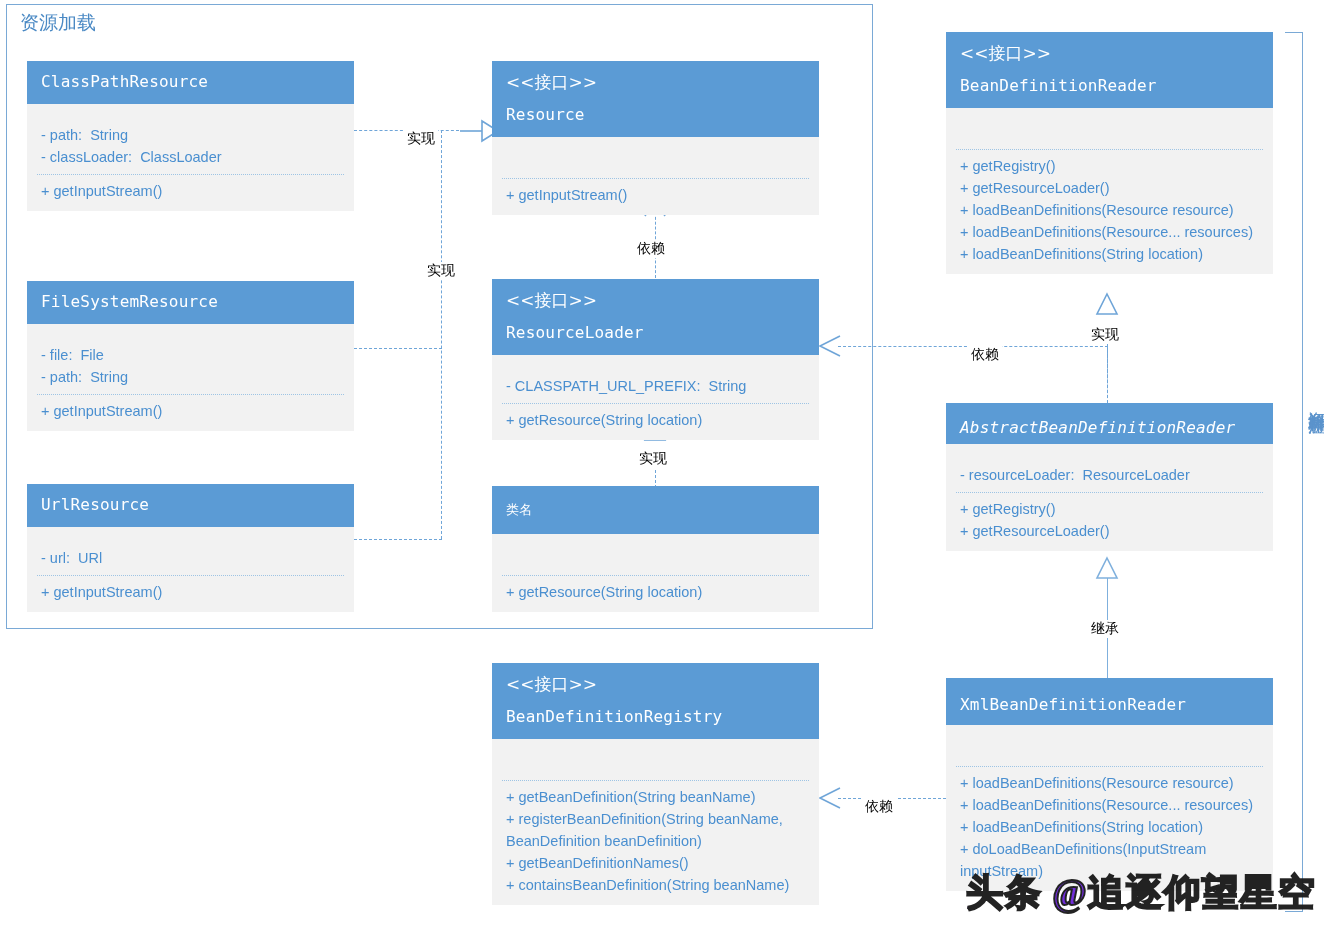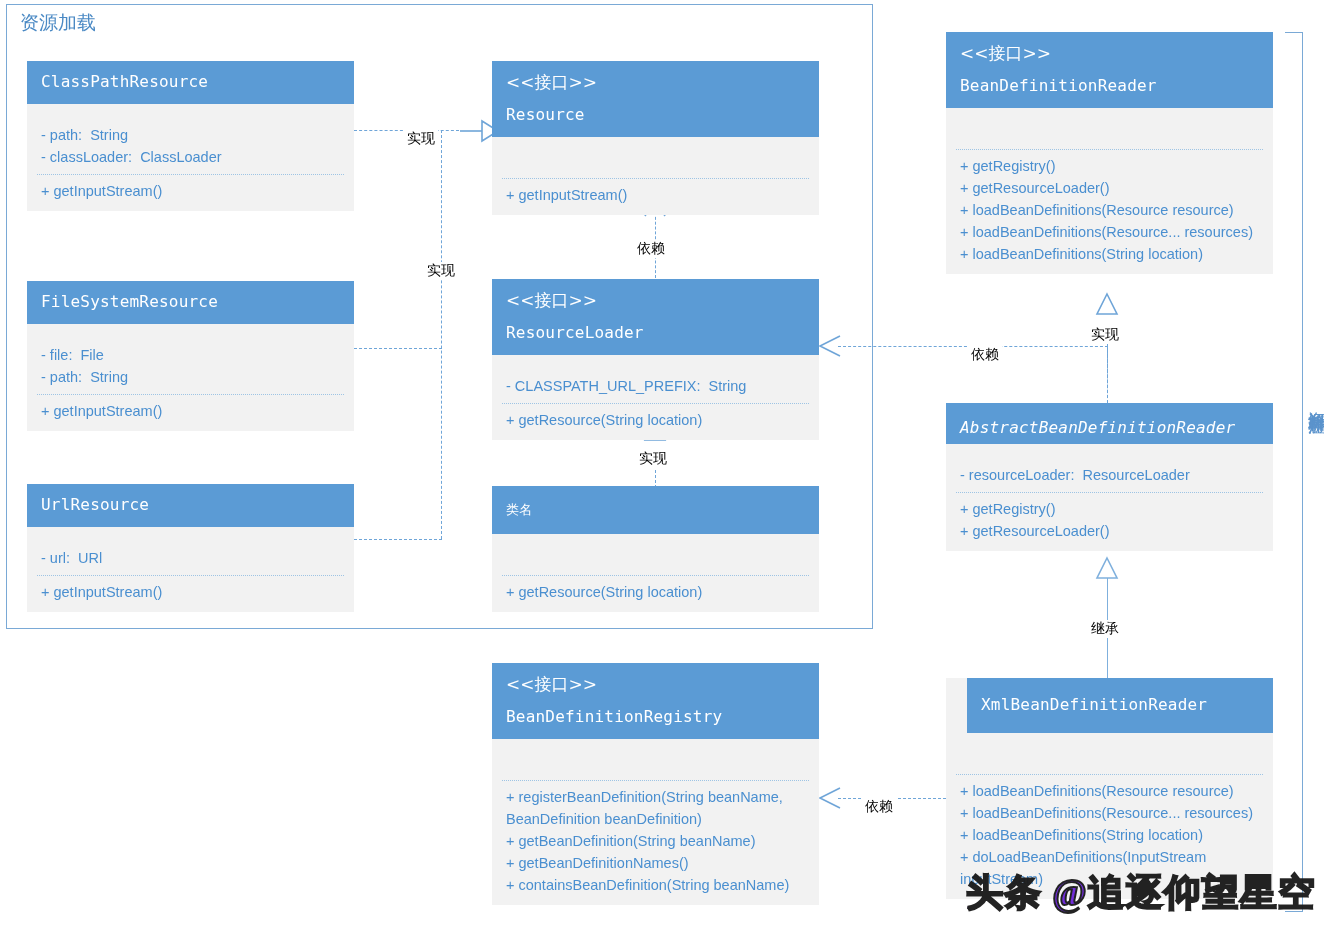--- a/index.html
+++ b/index.html
@@ -327,30 +327,30 @@
 
   <div class="uml" style="left:492px;top:663px;width:327px;">
     <div class="uml-head">
       <span class="stereo">&lt;&lt;接口&gt;&gt;</span>
       <span class="cname">BeanDefinitionRegistry</span>
     </div>
     <div class="uml-body">
       <div class="attrs empty"></div>
       <div class="sep"></div>
       <div class="ops">
+        <span class="line">+ getBeanDefinition(String beanName)</span>
         <span class="line">+ registerBeanDefinition(String beanName, BeanDefinition beanDefinition)</span>
-        <span class="line">+ getBeanDefinition(String beanName)</span>
         <span class="line">+ getBeanDefinitionNames()</span>
         <span class="line">+ containsBeanDefinition(String beanName)</span>
       </div>
     </div>
   </div>
 
   <div class="uml" style="left:946px;top:678px;width:327px;">
-    <div class="uml-head" style="padding-top:15px;padding-bottom:16px;margin-left:21px;">
+    <div class="uml-head" style="padding-top:15px;padding-bottom:8px;">
       <span class="cname">XmlBeanDefinitionReader</span>
     </div>
     <div class="uml-body">
       <div class="attrs empty"></div>
       <div class="sep"></div>
       <div class="ops">
         <span class="line">+ loadBeanDefinitions(Resource resource)</span>
         <span class="line">+ loadBeanDefinitions(Resource... resources)</span>
         <span class="line">+ loadBeanDefinitions(String location)</span>
         <span class="line">+ doLoadBeanDefinitions(InputStream inputStream)</span>

